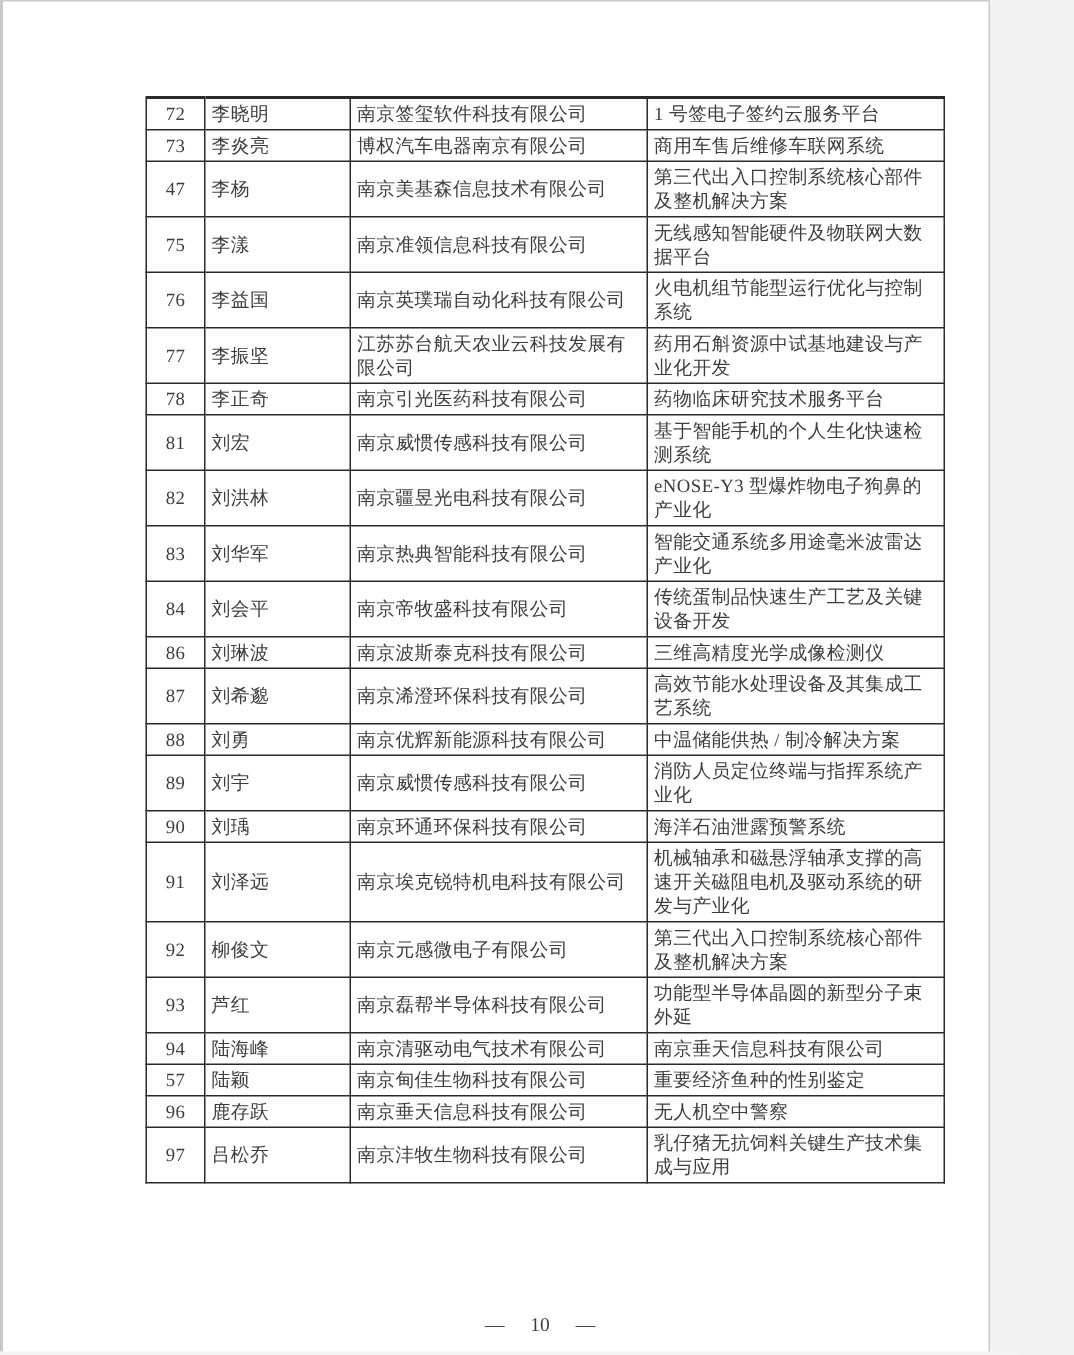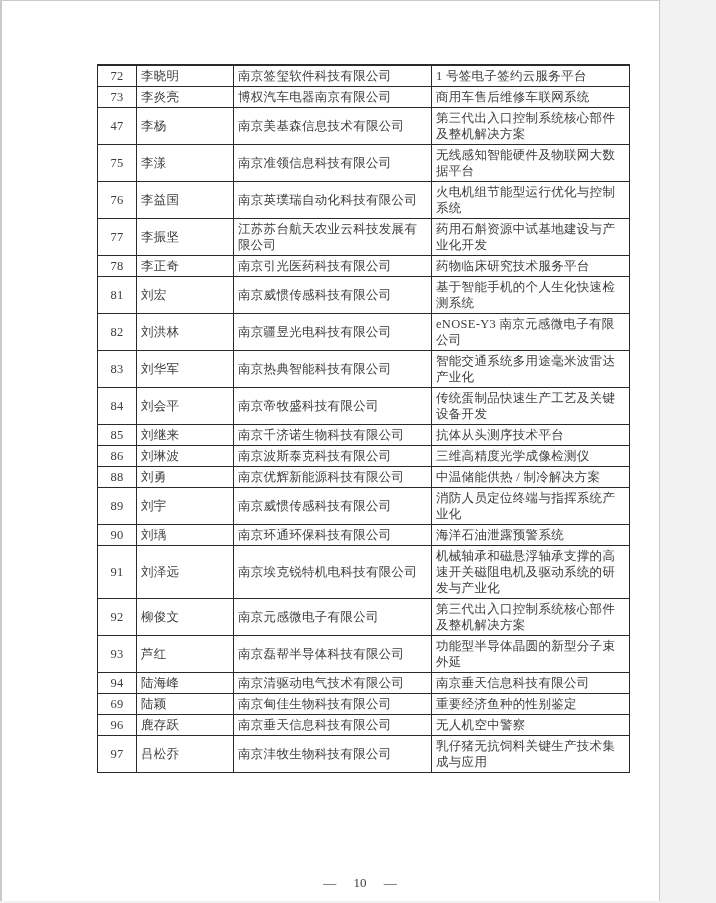--- a/index.html
+++ b/index.html
@@ -108,47 +108,47 @@
         <tr>
           <td class="col-no">81</td>
           <td class="col-name">刘宏</td>
           <td class="col-company">南京威惯传感科技有限公司</td>
           <td class="col-project">基于智能手机的个人生化快速检测系统</td>
         </tr>
         <tr>
           <td class="col-no">82</td>
           <td class="col-name">刘洪林</td>
           <td class="col-company">南京疆昱光电科技有限公司</td>
-          <td class="col-project">eNOSE-Y3 南京元感微电子有限公司</td>
+          <td class="col-project">eNOSE-Y3 型爆炸物电子狗鼻的产业化</td>
         </tr>
         <tr>
           <td class="col-no">83</td>
           <td class="col-name">刘华军</td>
           <td class="col-company">南京热典智能科技有限公司</td>
           <td class="col-project">智能交通系统多用途毫米波雷达产业化</td>
         </tr>
         <tr>
           <td class="col-no">84</td>
           <td class="col-name">刘会平</td>
           <td class="col-company">南京帝牧盛科技有限公司</td>
           <td class="col-project">传统蛋制品快速生产工艺及关键设备开发</td>
         </tr>
         <tr>
-          <td class="col-no">85</td>
-          <td class="col-name">刘继来</td>
-          <td class="col-company">南京千济诺生物科技有限公司</td>
-          <td class="col-project">抗体从头测序技术平台</td>
-        </tr>
-        <tr>
           <td class="col-no">86</td>
           <td class="col-name">刘琳波</td>
           <td class="col-company">南京波斯泰克科技有限公司</td>
           <td class="col-project">三维高精度光学成像检测仪</td>
         </tr>
         <tr>
+          <td class="col-no">87</td>
+          <td class="col-name">刘希邈</td>
+          <td class="col-company">南京浠澄环保科技有限公司</td>
+          <td class="col-project">高效节能水处理设备及其集成工艺系统</td>
+        </tr>
+        <tr>
           <td class="col-no">88</td>
           <td class="col-name">刘勇</td>
           <td class="col-company">南京优辉新能源科技有限公司</td>
           <td class="col-project">中温储能供热 / 制冷解决方案</td>
         </tr>
         <tr>
           <td class="col-no">89</td>
           <td class="col-name">刘宇</td>
           <td class="col-company">南京威惯传感科技有限公司</td>
           <td class="col-project">消防人员定位终端与指挥系统产业化</td>
@@ -177,21 +177,21 @@
           <td class="col-company">南京磊帮半导体科技有限公司</td>
           <td class="col-project">功能型半导体晶圆的新型分子束外延</td>
         </tr>
         <tr>
           <td class="col-no">94</td>
           <td class="col-name">陆海峰</td>
           <td class="col-company">南京清驱动电气技术有限公司</td>
           <td class="col-project">南京垂天信息科技有限公司</td>
         </tr>
         <tr>
-          <td class="col-no">69</td>
+          <td class="col-no">57</td>
           <td class="col-name">陆颖</td>
           <td class="col-company">南京甸佳生物科技有限公司</td>
           <td class="col-project">重要经济鱼种的性别鉴定</td>
         </tr>
         <tr>
           <td class="col-no">96</td>
           <td class="col-name">鹿存跃</td>
           <td class="col-company">南京垂天信息科技有限公司</td>
           <td class="col-project">无人机空中警察</td>
         </tr>

